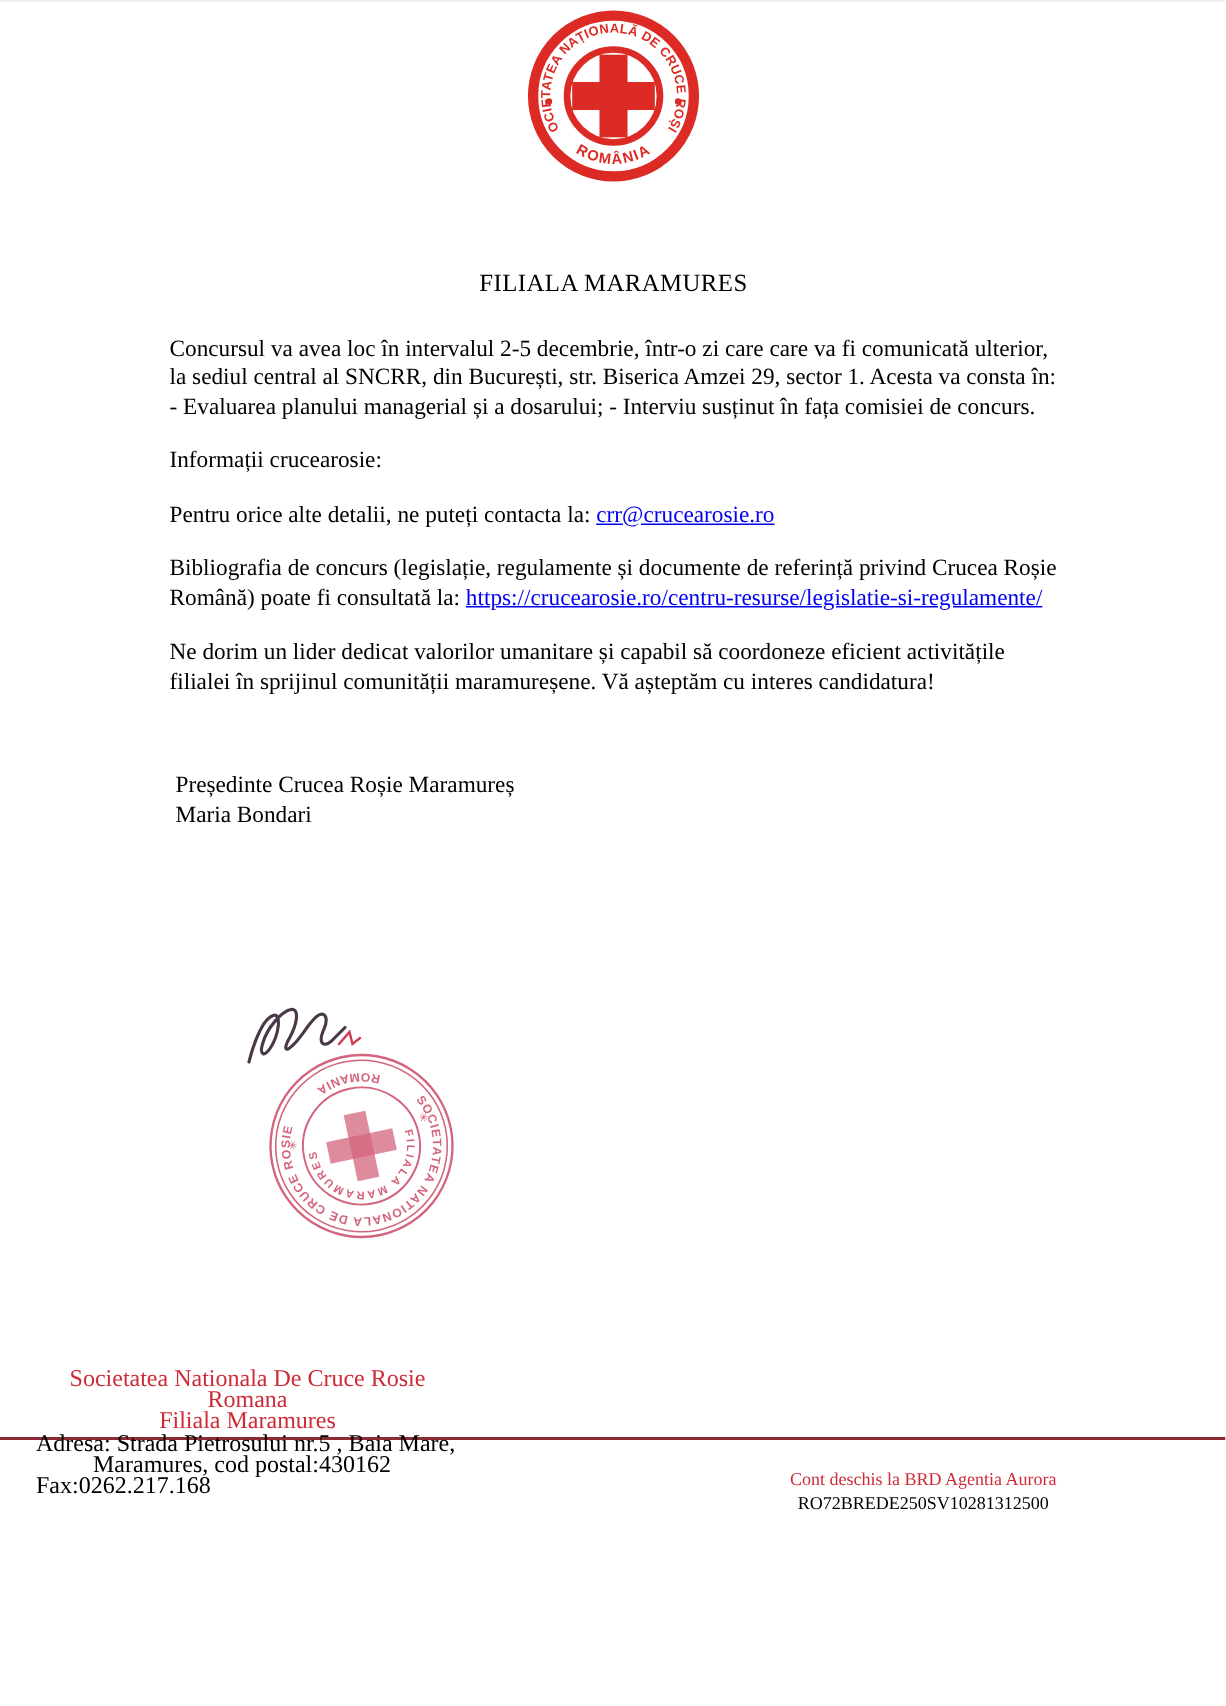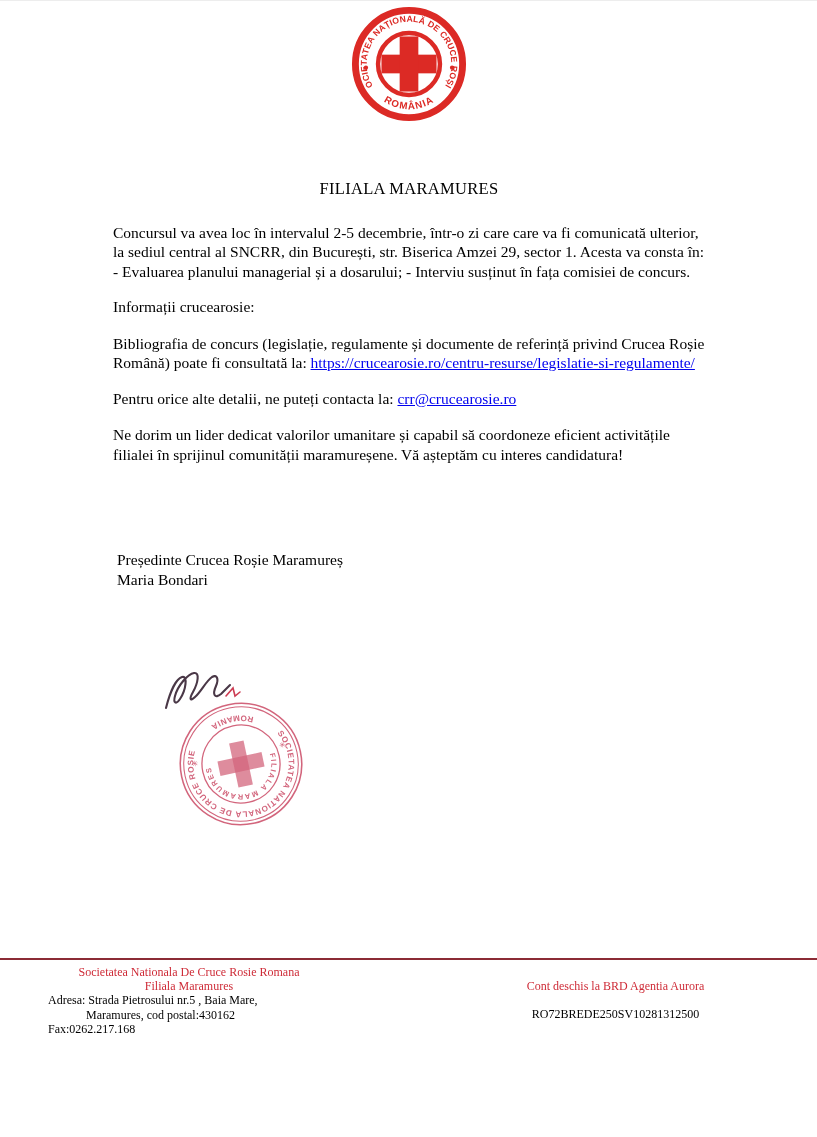--- a/index.html
+++ b/index.html
@@ -8,32 +8,32 @@
     font-family:"Liberation Serif","DejaVu Serif",serif;color:#000;
     border-top:1px solid #ededed;
     overflow:hidden;
   }
   .logo{position:absolute;top:4px;left:50%;transform:translateX(-50%);width:118px;height:118px;}
   .content{position:absolute;top:178px;left:113px;width:592px;font-size:15.5px;line-height:19.5px;}
   .doc-title{text-align:center;font-size:16.5px;margin:0 0 24px 0;font-weight:normal;letter-spacing:.3px;}
   .para{margin:0 0 16px 0;}
   .h-line{margin:0 0 17px 0;}
   .para-last{margin:17px 0 22px 0;}
-  .signoff{margin-top:86px;padding-left:4px;}
+  .signoff{margin-top:50px;padding-left:4px;}
   a.doc-link{color:#0000EE;text-decoration:underline;cursor:pointer;}
   .stampzone{position:absolute;left:150px;top:660px;width:200px;height:175px;}
   .signature{position:absolute;left:10px;top:5px;}
   .stamp{position:absolute;left:26px;top:38px;opacity:.82;}
   .footer-rule{position:absolute;left:0;top:957px;width:817px;height:2px;background:#8B2B35;}
-  .footer-left{position:absolute;left:24px;top:964px;width:282px;font-size:12px;line-height:14.2px;margin-left:24px;}
+  .footer-left{position:absolute;left:24px;top:912px;width:282px;font-size:16px;line-height:14.2px;}
   .footer-left .red{color:#CE2B37;text-align:center;}
   .footer-left .indent{padding-left:38px;}
   .footer-right{position:absolute;left:468px;top:978px;width:295px;font-size:12px;line-height:14px;text-align:center;}
   .footer-right .red{color:#CE2B37;text-align:center;}
-  .footer-right .iban{color:#000;margin-top:14px;}
+  .footer-right .iban{color:#000;margin-top:2px;}
 </style>
 </head>
 <body>
 
 <div class="logo">
   <svg width="118" height="118" viewBox="0 0 120 120">
     <defs>
       <path id="lg-top" d="M 24.8 84.7 A 43 43 0 1 1 95.2 84.7" fill="none"></path>
       <path id="lg-bot" d="M 19 80.9 A 46 46 0 0 0 101 80.9" fill="none"></path>
     </defs>
@@ -53,23 +53,23 @@
 </div>
 
 <div class="content">
   <h1 class="doc-title">FILIALA MARAMURES</h1>
 
 
   <p class="para">Concursul va avea loc în intervalul 2-5 decembrie, într-o zi care care va fi comunicată ulterior, la sediul central al SNCRR, din București, str. Biserica Amzei 29, sector 1. Acesta va consta în: - Evaluarea planului managerial și a dosarului; - Interviu susținut în fața comisiei de concurs.</p>
 
   <p class="h-line">Informații crucearosie:</p>
 
+  <p class="para"><span>Pentru orice alte detalii, ne puteți contacta la: </span><a class="doc-link" href="#">crr@crucearosie.ro</a></p>
+
   <p class="para"><span>Bibliografia de concurs (legislație, regulamente și documente de referință privind Crucea Roșie Română) poate fi consultată la: </span><a class="doc-link" href="#">https://crucearosie.ro/centru-resurse/legislatie-si-regulamente/</a></p>
-
-  <p class="para"><span>Pentru orice alte detalii, ne puteți contacta la: </span><a class="doc-link" href="#">crr@crucearosie.ro</a></p>
 
   <p class="para-last">Ne dorim un lider dedicat valorilor umanitare și capabil să coordoneze eficient activitățile filialei în sprijinul comunității maramureșene. Vă așteptăm cu interes candidatura!</p>
 
   <div class="signoff">
     <div>Președinte Crucea Roșie Maramureș</div>
     <div>Maria Bondari</div>
   </div>
 </div>
 
 <div class="stampzone">

